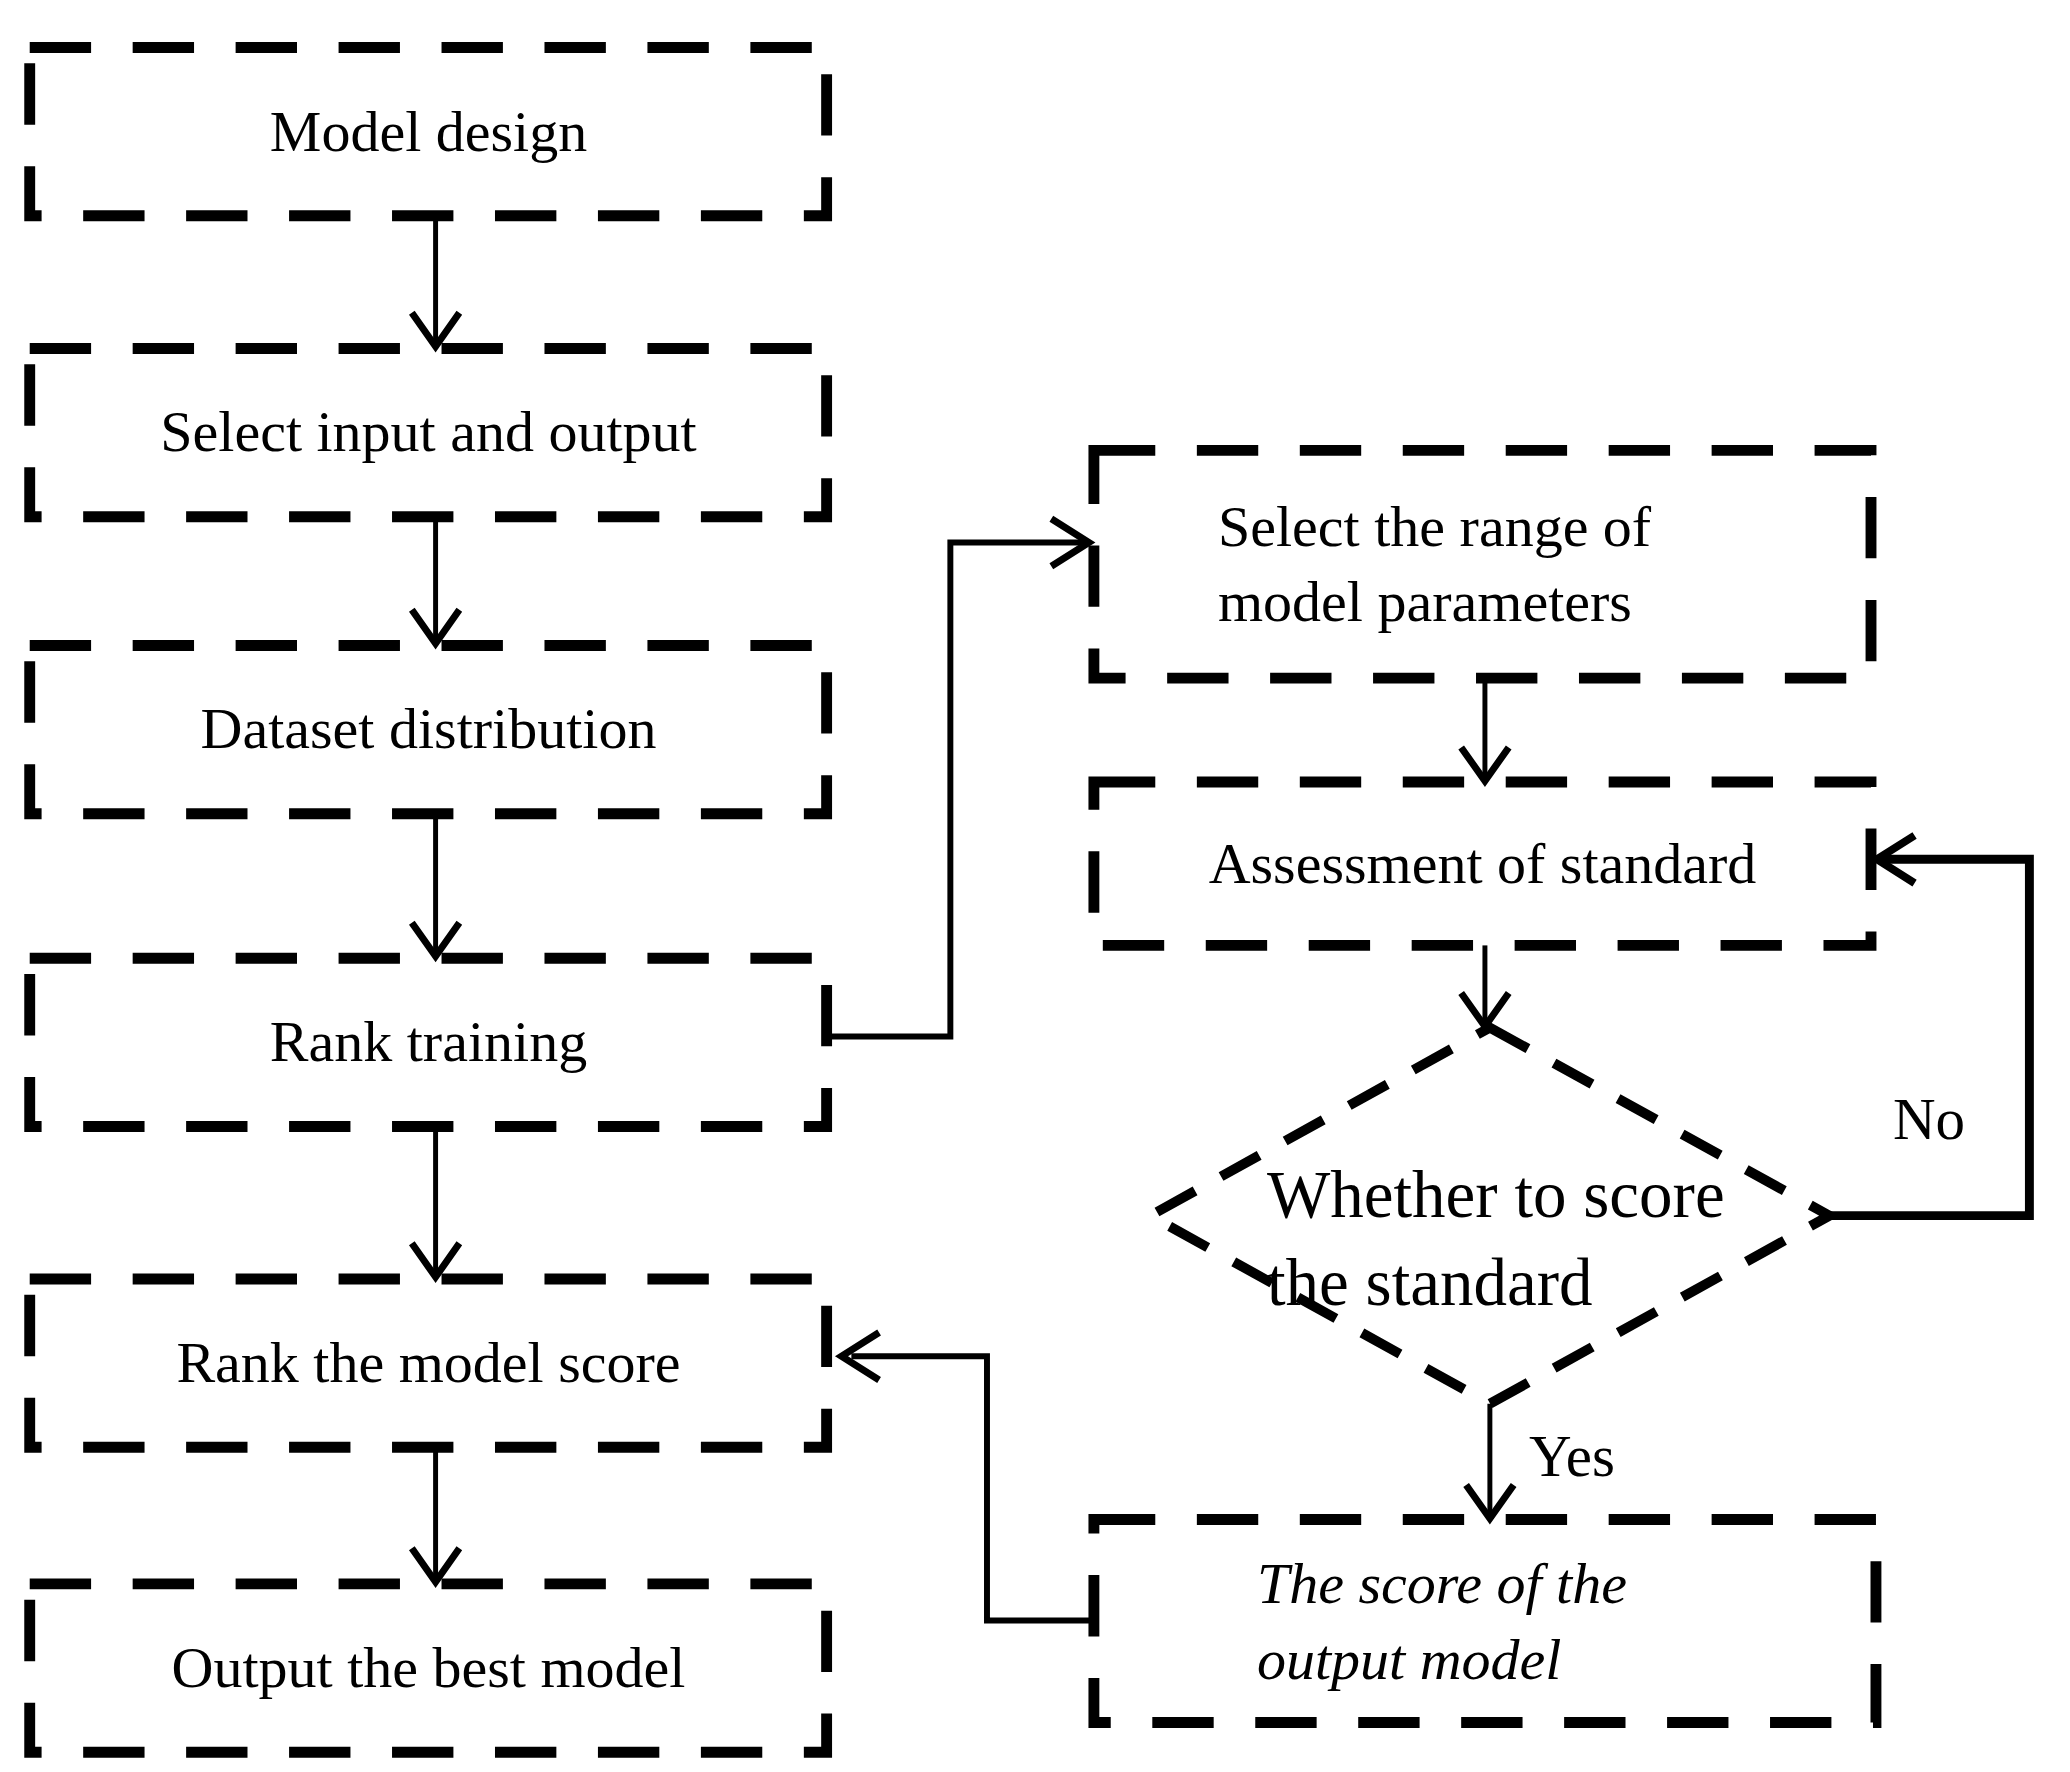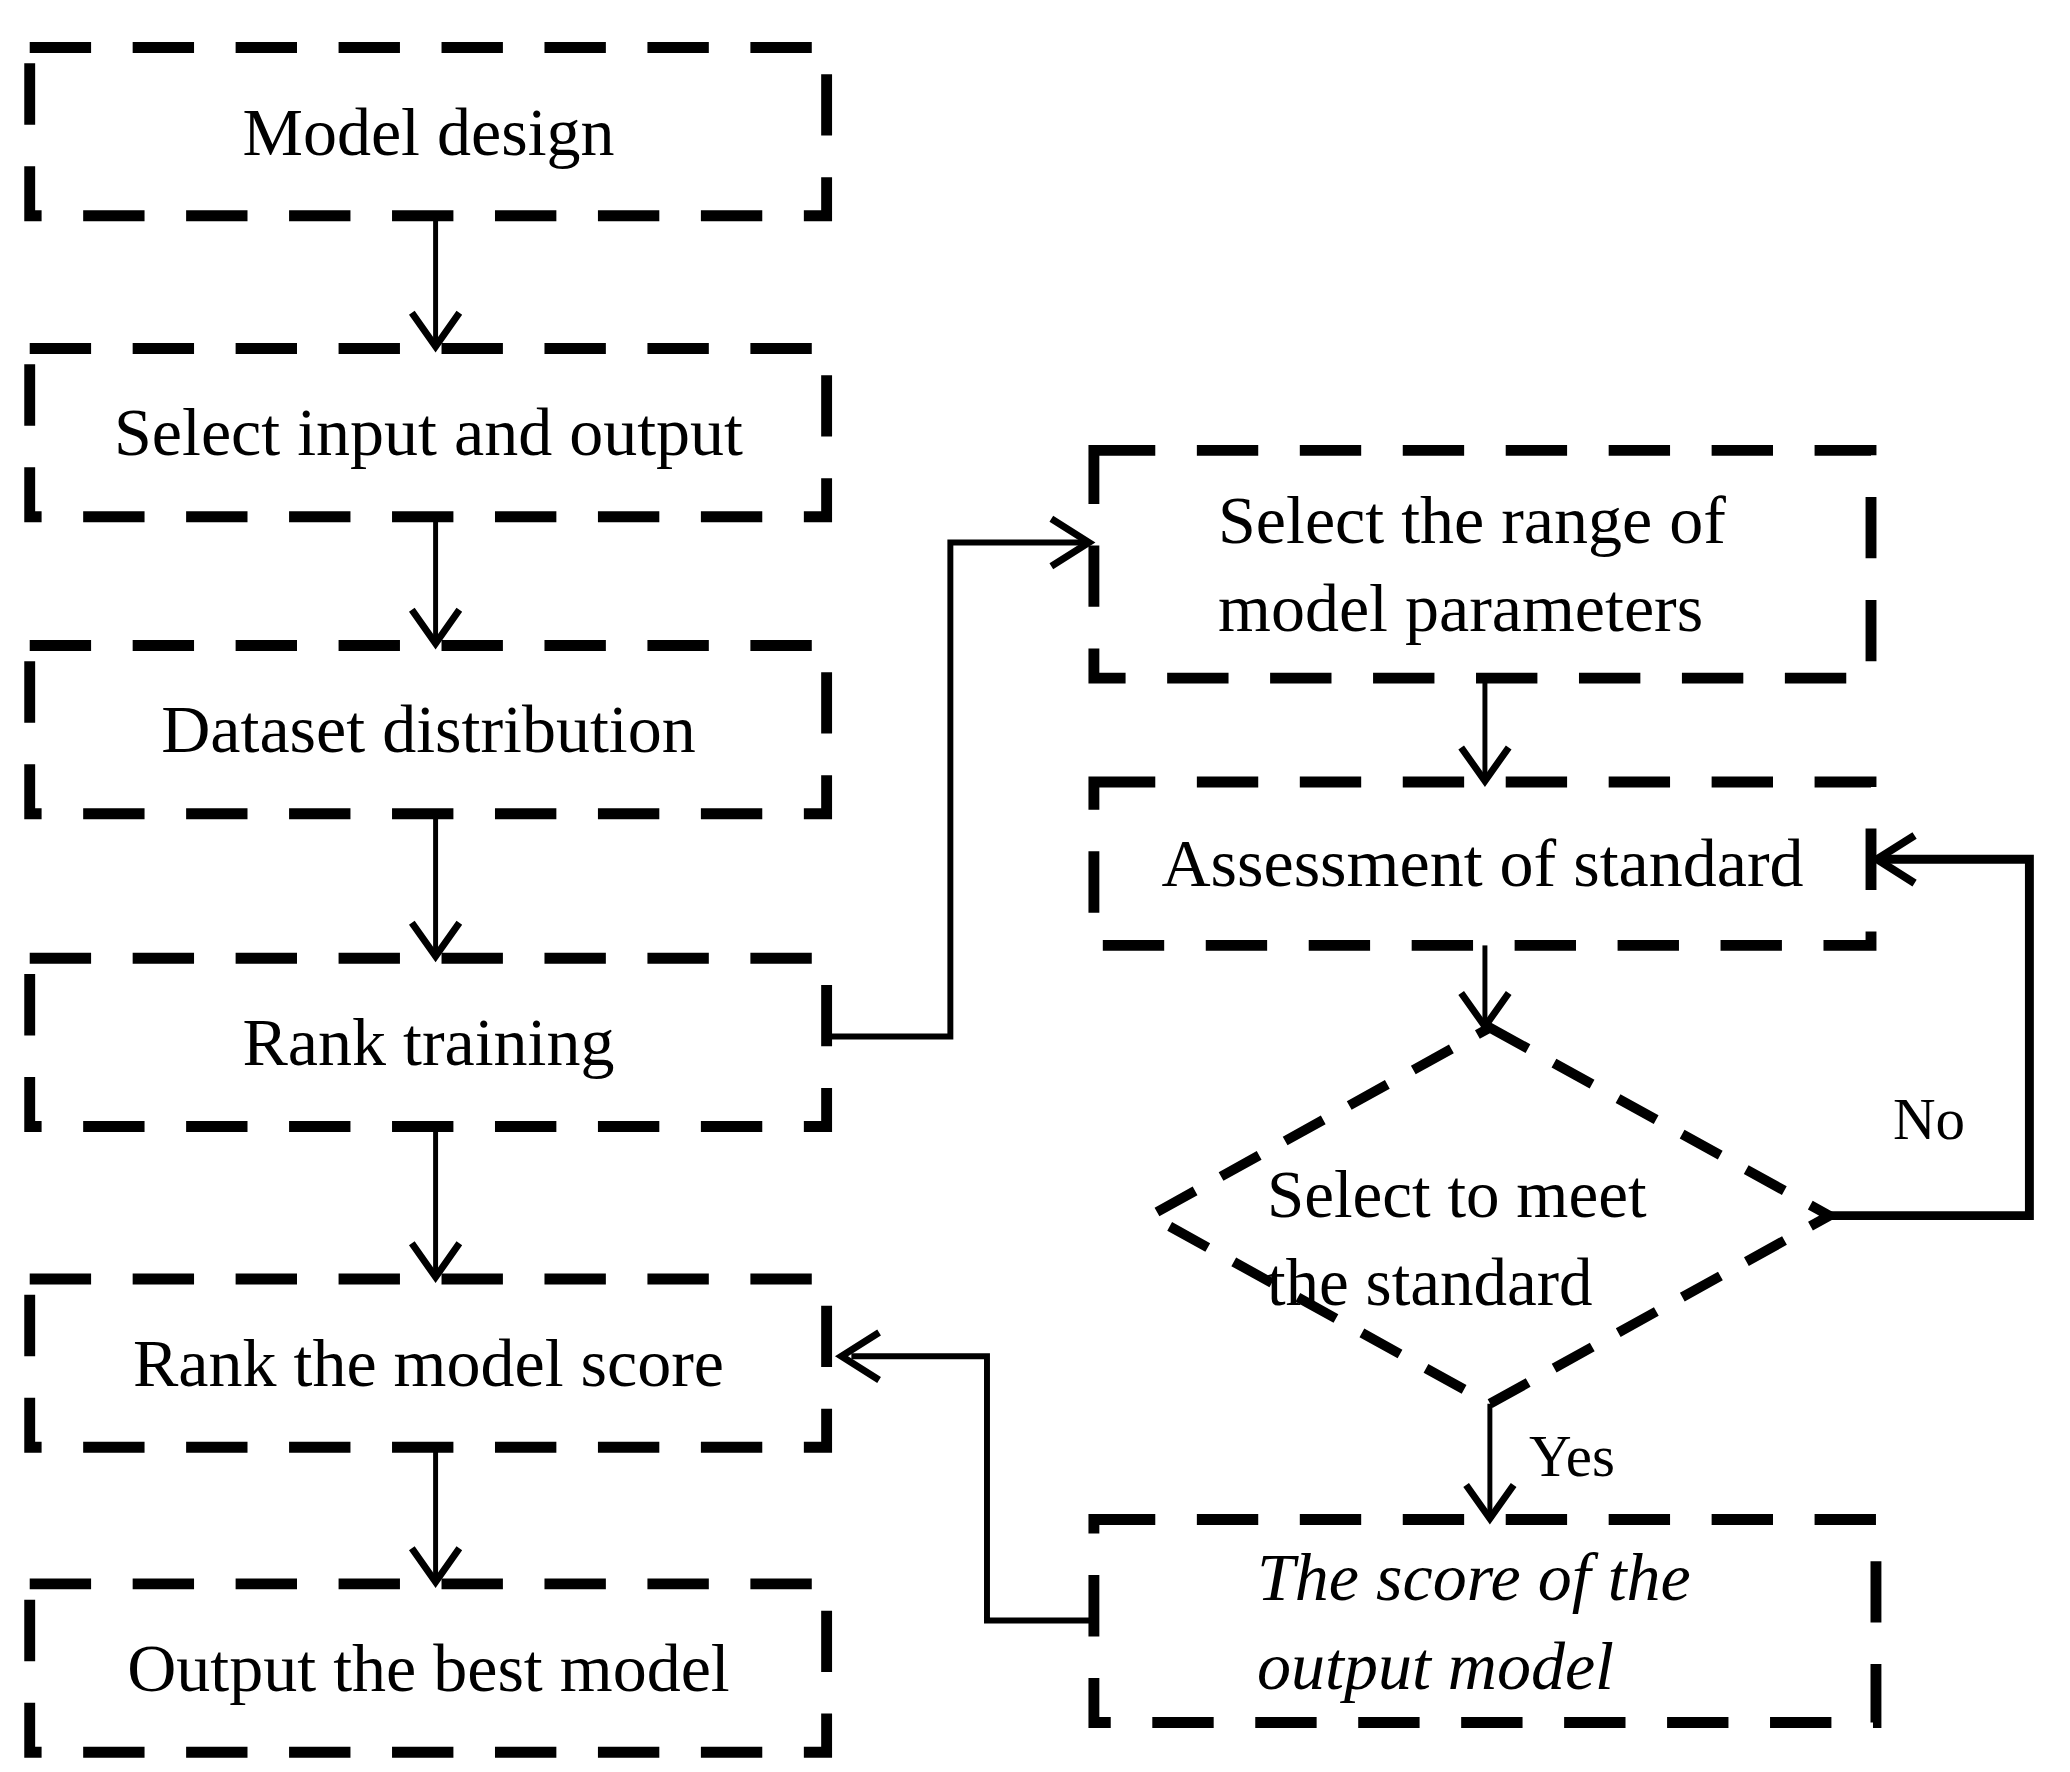--- a/index.html
+++ b/index.html
@@ -8,21 +8,21 @@
     width:2070px;height:1772px;
     background:#ffffff;
     font-family:"Liberation Serif","DejaVu Serif",serif;
     color:#000;
     overflow:hidden;
   }
   #shapes{position:absolute;left:0;top:0;width:2070px;height:1772px;}
   .box-label{
     position:absolute;
     display:flex;align-items:center;justify-content:center;
-    font-size:68px;line-height:1.3;
+    font-size:58px;line-height:1.3;
     text-align:center;white-space:nowrap;
   }
   .box-label.multiline{
     flex-direction:column;align-items:flex-start;justify-content:center;
     text-align:left;
   }
   .edge-label{
     position:absolute;
     font-family:Liberation Serif, serif;
     font-size:59px;line-height:1.1;white-space:nowrap;
@@ -99,21 +99,21 @@
   <div class="box-label" style="left:30px;top:1584px;width:797px;height:168px;">Output the best model</div>
 
   <div class="box-label multiline" style="left:1094px;top:450px;width:777px;height:228px;padding-left:124px;box-sizing:border-box;">
     <span>Select the range of</span>
     <span>model parameters</span>
   </div>
 
   <div class="box-label" style="left:1094px;top:782px;width:777px;height:163px;">Assessment of standard</div>
 
   <div class="diamond-label" style="left:1267px;top:1150px;">
-    <div>Select to meet</div>
+    <div>Whether to score</div>
     <div>the standard</div>
   </div>
 
   <div class="box-label multiline" style="left:1094px;top:1520px;width:782px;height:203px;padding-left:163px;box-sizing:border-box;font-style:italic;">
     <span>The score of the</span>
     <span>output model</span>
   </div>
 
   <div class="edge-label" style="left:1893px;top:1087px;">No</div>
 

